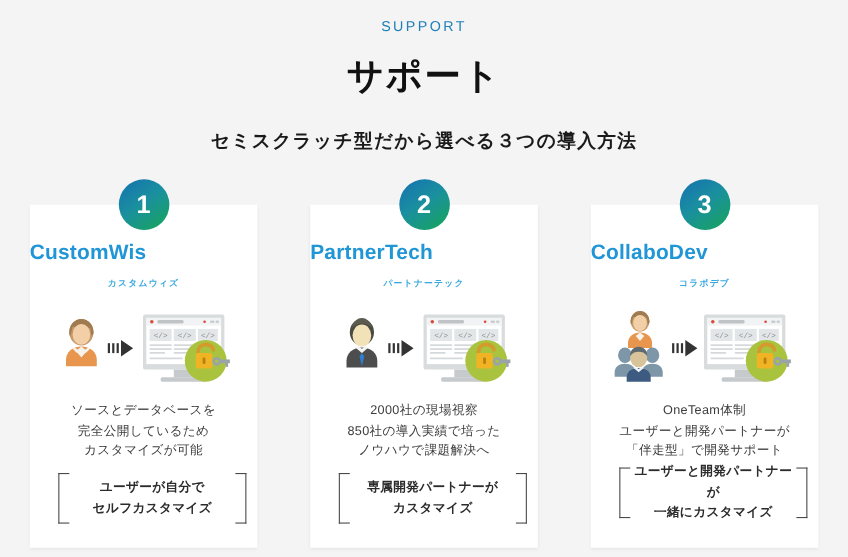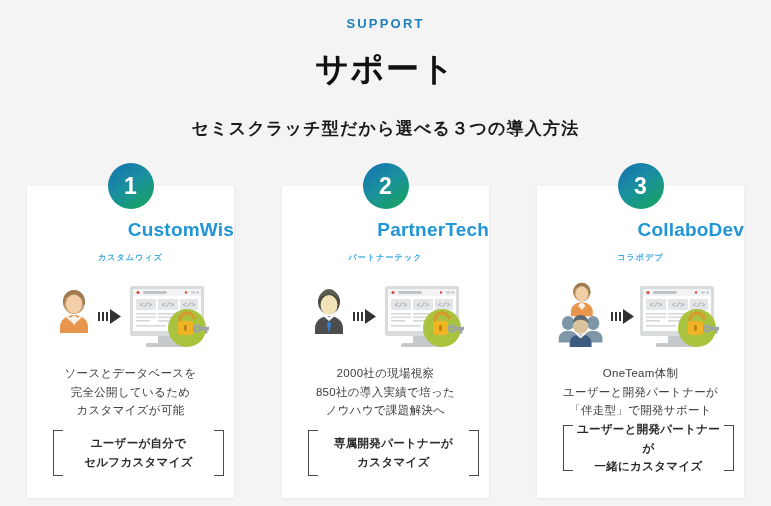--- a/index.html
+++ b/index.html
@@ -17,21 +17,21 @@
   }
 
   
   .header {
     text-align: center;
     padding-top: 17px;
   }
   .eyebrow {
     color: #1f7fb8;
     font-size: 13px;
-    font-weight: bold;
+    font-weight: normal;
     letter-spacing: 2.2px;
     line-height: 1;
   }
   .main-title {
     color: #111111;
     font-size: 33px;
     font-weight: bold;
     letter-spacing: 1.5px;
     margin-top: 21px;
     line-height: 1.1;
@@ -73,21 +73,21 @@
     background: linear-gradient(145deg, #1570b0 0%, #1a8fa0 45%, #17a657 100%);
     color: #ffffff;
     font-size: 23px;
     font-weight: bold;
     display: flex;
     align-items: center;
     justify-content: center;
     line-height: 1;
   }
   .card-title {
-    text-align: right;
+    text-align: left;
     color: #2196d6;
     font-size: 19px;
     font-weight: bold;
     letter-spacing: 0.2px;
     line-height: 1;
   }
   .card-ruby {
     text-align: center;
     color: #38a8e0;
     font-size: 8px;

